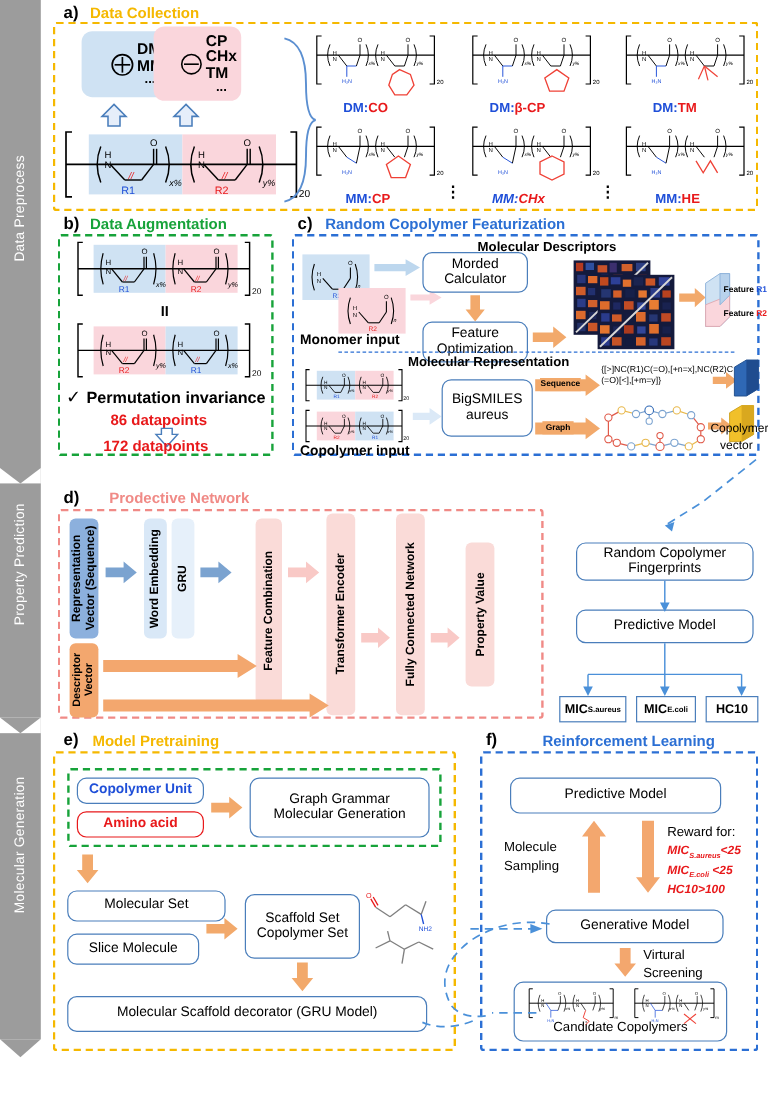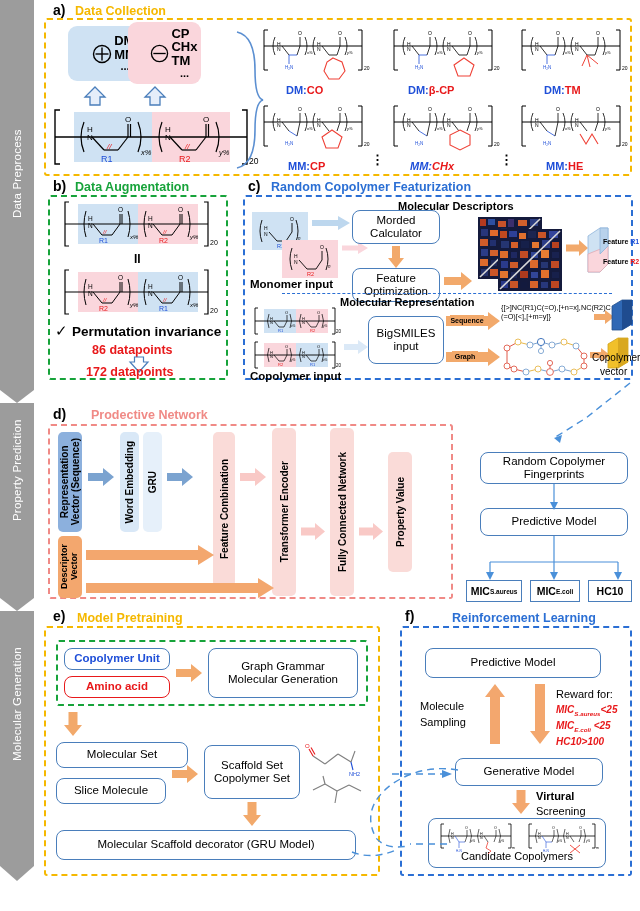--- a/index.html
+++ b/index.html
@@ -662,21 +662,21 @@
   <text x="86" y="27" font-size="4.5" font-family="Liberation Sans">20</text>
 </svg>
 <div class="lblb" style="left:250px;top:370px;font-size:11.5px;">Copolymer input</div>
 
 <svg class="abs" style="left:344px;top:340px;" width="24" height="14">
   <path d="M0 4 L14 4 L14 0 L24 7 L14 14 L14 10 L0 10 Z" fill="#dbe9f7"></path>
 </svg>
 
 <div class="rbox" style="left:368px;top:316px;width:76px;height:48px;flex-direction:column;">
   <div>BigSMILES</div>
-  <div>input</div>
+  <div>aureus</div>
 </div>
 
 <svg class="abs" style="left:446px;top:312px;" width="54" height="18">
   <path d="M0 4 L42 4 L42 0 L54 9 L42 18 L42 14 L0 14 Z" fill="#f2a96b"></path>
 </svg>
 <div class="tagbox" style="left:450px;top:315px;width:34px;height:11px;">Sequence</div>
 <div class="bigsmiles" style="left:501px;top:304px;">
   <span>{[&gt;]NC(R1)C(=O),[+n=x],NC(R2)C(=O)[&lt;],[+m=y]}</span>
 </div>
 <svg class="abs" style="left:594px;top:310px;" width="20" height="14">
@@ -922,21 +922,21 @@
 <div class="abs" style="left:556px;top:736px;font-size:10px;font-weight:bold;font-style:italic;color:#e8191b;white-space:nowrap;">
   <span>HC10</span><span>&gt;100</span>
 </div>
 
 <div class="rbox" style="left:455px;top:758px;width:148px;height:28px;">
   <span>Generative Model</span>
 </div>
 <svg class="abs" style="left:512px;top:790px;" width="18" height="24">
   <path d="M4.5 0 L13.5 0 L13.5 13 L18 13 L9 24 L0 13 L4.5 13 Z" fill="#f3a76e"></path>
 </svg>
-<div class="lbl" style="left:536px;top:790px;font-size:11px;font-weight:bold;">Virtural</div>
+<div class="lbl" style="left:536px;top:790px;font-size:11px;">Virtural</div>
 <div class="lbl" style="left:536px;top:805px;font-size:11px;">Screening</div>
 
 <div class="rbox" style="left:428px;top:818px;width:178px;height:50px;align-items:flex-end;">
   <span style="font-size:11px;margin-bottom:2px;">Candidate Copolymers</span>
 </div>
 <svg class="abs" style="left:436px;top:820px;" width="82" height="34">
   <path d="M8 4 L5 4 L5 28 L8 28" fill="none" stroke="#000" stroke-width=".8"></path>
   <path d="M72 4 L75 4 L75 28 L72 28" fill="none" stroke="#000" stroke-width=".8"></path>
   <line x1="5" y1="16" x2="75" y2="16" stroke="#000" stroke-width=".8"></line>
   <path d="M14 9 Q11 16 14 23" fill="none" stroke="#000" stroke-width=".6"></path>

